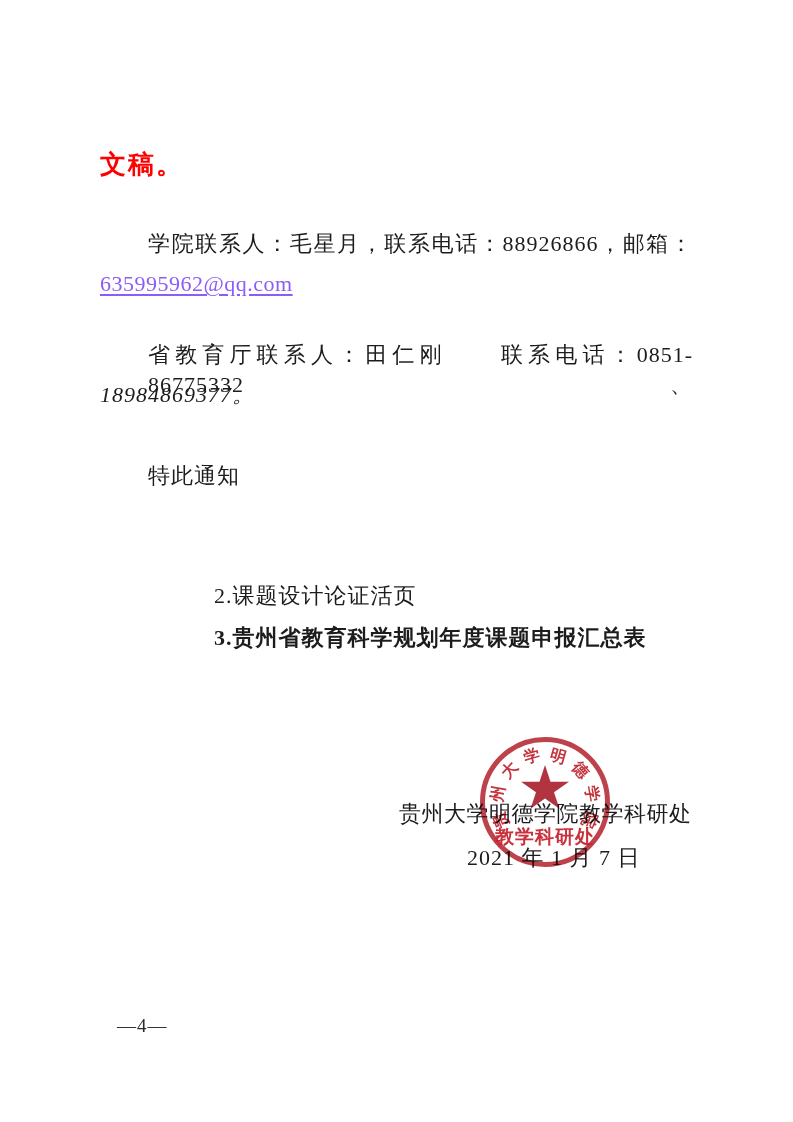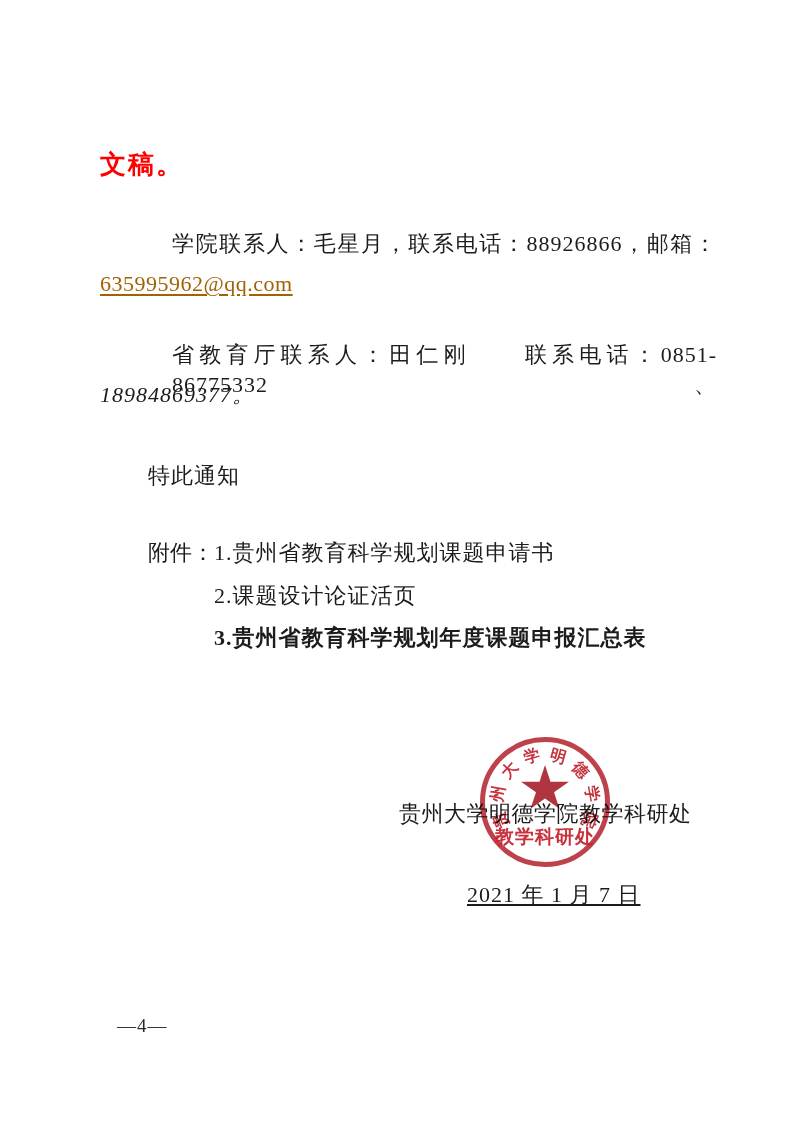--- a/index.html
+++ b/index.html
@@ -16,31 +16,30 @@
     font-size:22px;
     line-height:30px;
     letter-spacing:1px;
     white-space:nowrap;
   }
   .justify{
     white-space:normal;
     text-align:justify;
     text-align-last:justify;
     width:545px;
-    margin-left:24px;
   }
   .opening{
     font-family:"Liberation Sans","DejaVu Sans",sans-serif;
     font-weight:bold;
     font-size:26px;
     color:#fe0000;
     letter-spacing:2px;
   }
   .email-link{
-    color:#a16207;
+    color:#8b5cf6;
     text-decoration:underline;
     text-underline-offset:3px;
     letter-spacing:0.5px;
     cursor:pointer;
   }
   .attach-label{letter-spacing:0;}
   .signature-line{letter-spacing:0.5px;}
   .page-number{
     position:absolute;
     font-size:19px;
@@ -100,29 +99,28 @@
   <div class="line justify" style="left:148px;top:229px;">学院联系人：毛星月，联系电话：88926866，邮箱：</div>
 
   <div class="line" style="left:100px;top:269px;"><span class="email-link">635995962@qq.com</span></div>
 
   <div class="line justify" style="left:148px;top:340px;">省教育厅联系人：田仁刚　　联系电话：0851-86775332、</div>
 
   <div class="line" style="left:100px;top:380px;font-style:italic;">18984869377。</div>
 
   <div class="line" style="left:148px;top:461px;">特此通知</div>
 
-  <div class="line" style="left:148px;top:538px;"><span class="attach-label">附件：</span><span>1.贵州省教育科学规划课题申请书</span></div>
 
   <div class="line" style="left:214px;top:581px;">2.课题设计论证活页</div>
 
   <div class="line" style="left:214px;top:623px;font-weight:bold;">3.贵州省教育科学规划年度课题申报汇总表</div>
 
   <div class="line signature-line" style="left:399px;top:799px;">贵州大学明德学院教学科研处</div>
 
-  <div class="line" style="left:467px;top:880px;text-decoration:underline;">2021 年 1 月 7 日</div>
+  <div class="line" style="left:467px;top:843px;">2021 年 1 月 7 日</div>
 
   <div class="seal">
     <div class="seal-ring"></div>
     <div>
         <span class="seal-char" style="transform: translate(-50%, -50%) rotate(-112deg) translateY(-47px);">贵</span>
         <span class="seal-char" style="transform: translate(-50%, -50%) rotate(-80deg) translateY(-47px);">州</span>
         <span class="seal-char" style="transform: translate(-50%, -50%) rotate(-48deg) translateY(-47px);">大</span>
         <span class="seal-char" style="transform: translate(-50%, -50%) rotate(-16deg) translateY(-47px);">学</span>
         <span class="seal-char" style="transform: translate(-50%, -50%) rotate(16deg) translateY(-47px);">明</span>
         <span class="seal-char" style="transform: translate(-50%, -50%) rotate(48deg) translateY(-47px);">德</span>

